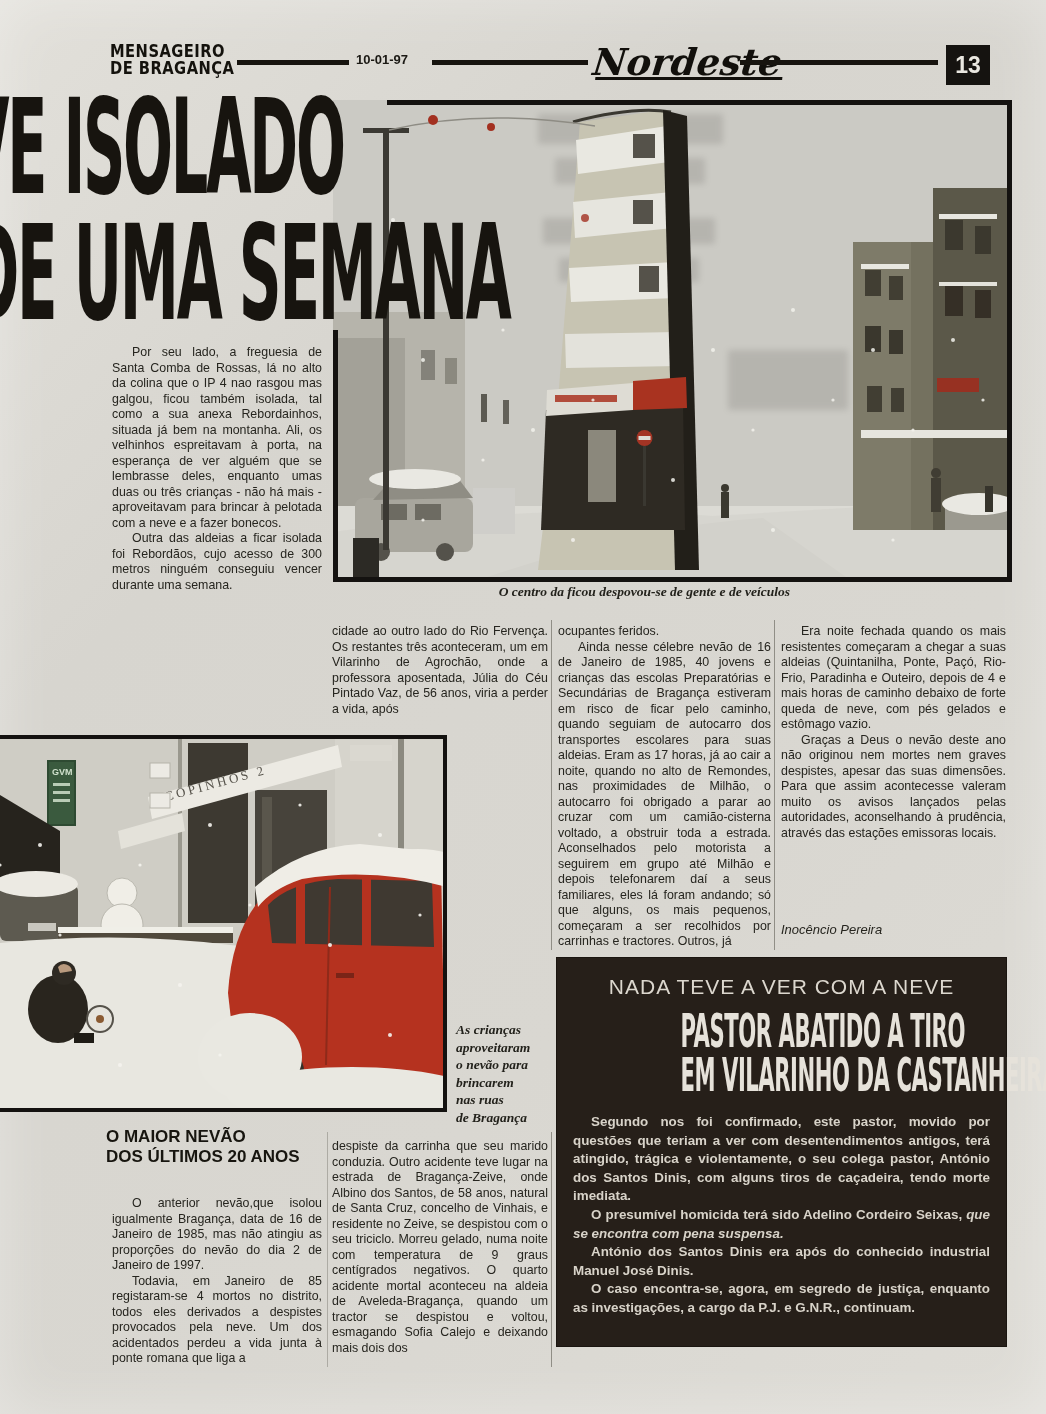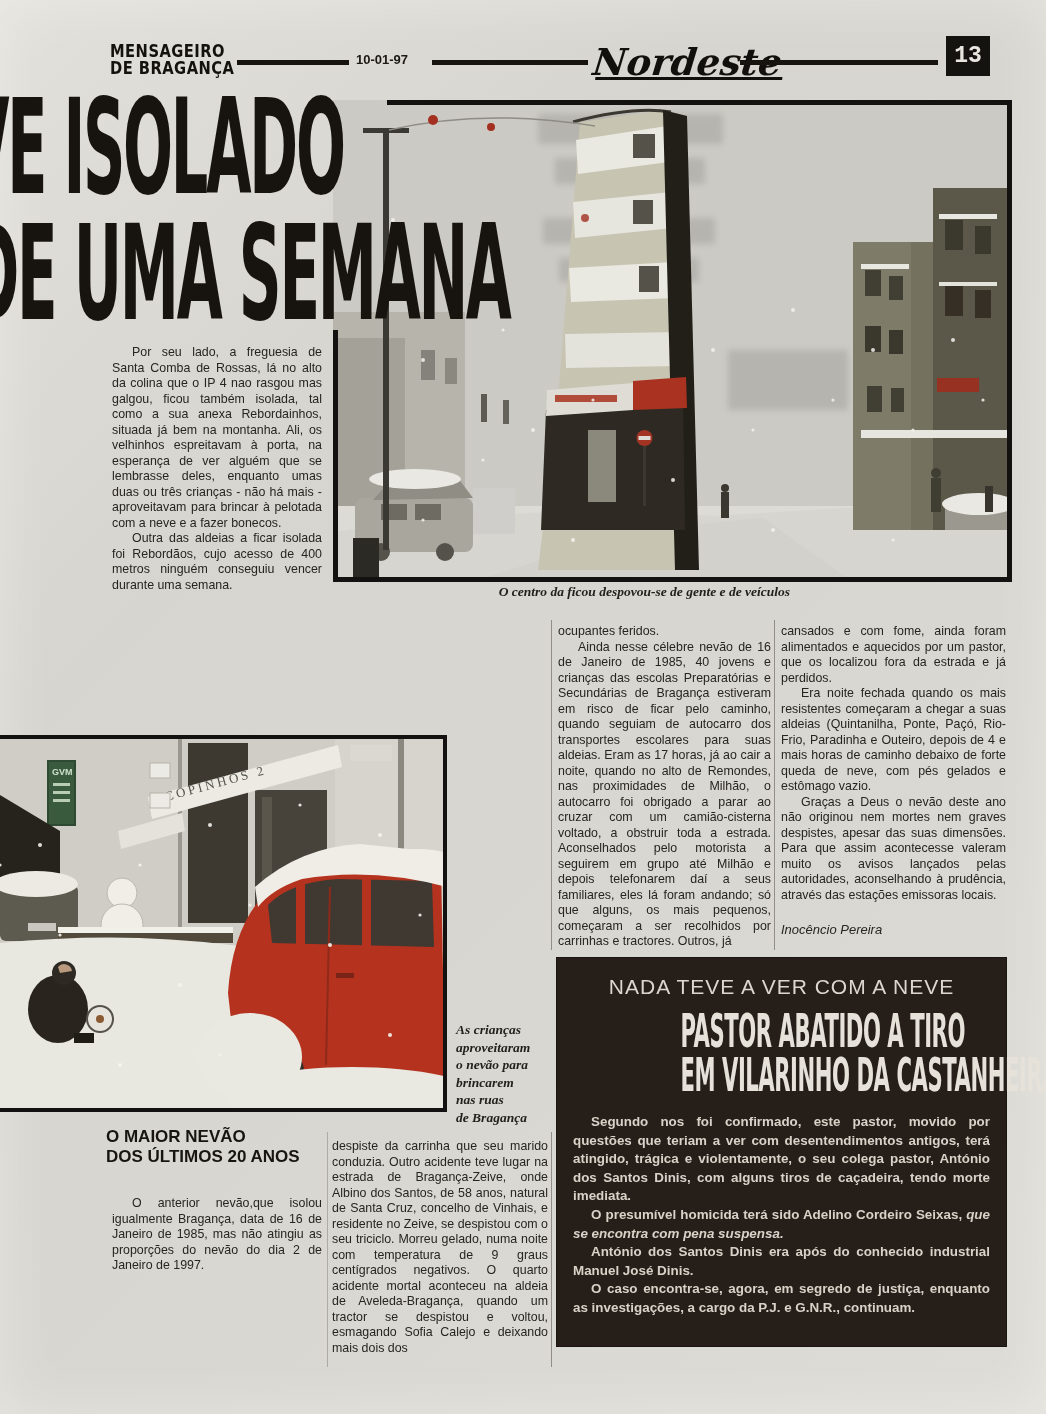--- a/index.html
+++ b/index.html
@@ -11,22 +11,22 @@
   }
   
   .masthead{position:absolute;left:110px;top:42px;font-family:"DejaVu Sans",sans-serif;
     font-weight:bold;font-size:16px;line-height:15px;color:#14120d;letter-spacing:.5px;
     transform:scale(.92,1.15);transform-origin:left top;white-space:pre-line;}
   .hrule{position:absolute;height:5px;background:#17140f;}
   .dateline{position:absolute;left:356px;top:52px;font-weight:bold;font-size:13px;color:#1b1914;}
   .nordeste{position:absolute;left:593px;top:40px;font-family:"DejaVu Serif",serif;
     font-weight:bold;font-style:italic;font-size:37px;color:#12100c;transform:skewX(-6deg);}
   .nordeste::after{content:"";position:absolute;left:4px;right:-2px;bottom:4px;height:3px;background:#12100c;}
-  .pagenum{position:absolute;left:946px;top:36px;width:44px;height:40px;background:#151310;
-    color:#e9e7e0;font-weight:bold;font-size:23px;display:flex;align-items:center;justify-content:center;font-family:Liberation Mono, monospace;}
+  .pagenum{position:absolute;left:946px;top:45px;width:44px;height:40px;background:#151310;
+    color:#e9e7e0;font-weight:bold;font-size:23px;display:flex;align-items:center;justify-content:center;}
   
   .hl{position:absolute;font-family:"DejaVu Sans",sans-serif;font-weight:bold;color:#17140f;
     white-space:nowrap;line-height:1;font-size:128px;letter-spacing:-5px;
     transform-origin:left top;z-index:6;}
   #hl1{left:-36px;top:82px;transform:scale(.46,1.03);}
   #hl2{left:-30px;top:208px;transform:scale(.465,1.03);}
   
   .photo{position:absolute;z-index:1;}
   .photo svg{display:block;width:100%;height:100%;}
   
@@ -205,28 +205,30 @@
     </svg>
   </div>
 
   <div class="hl" id="hl1">VE ISOLADO</div>
   <div class="hl" id="hl2">DE UMA SEMANA</div>
 
   <div class="cap" id="cap-top">O centro da ficou despovou-se de gente e de veículos</div>
 
   <div class="col" id="col1">
       <p class="ind"><span>Por seu lado, a freguesia de Santa Comba de Rossas, lá no alto da colina que o IP 4 nao rasgou mas galgou, ficou também isolada, tal como a sua anexa Rebordainhos, situada já bem na montanha. Ali, os velhinhos espreitavam à porta, na esperança de ver alguém que se lembrasse deles, enquanto umas duas ou três crianças - não há mais  - aproveitavam para brincar à pelotada com a neve e a fazer bonecos.</span></p>
-      <p class="ind"><span>Outra das aldeias a ficar isolada foi Rebordãos, cujo acesso de 400 metros ninguém conseguiu vencer durante uma semana.</span></p>
+      <p class="ind"><span>Outra das aldeias a ficar isolada foi Rebordãos, cujo acesso de 300 metros ninguém conseguiu vencer durante uma semana.</span></p>
+    </div>
+  <div class="col" id="col2">
+      <p><span>cidade ao outro lado do Rio Fervença. Os restantes três aconteceram, um em Vilarinho de Agrochão, onde a professora aposentada, Júlia do Céu Pintado Vaz, de 56 anos, viria a perder a vida, após</span></p>
     </div>
   <div class="col" id="col3">
       <p><span>ocupantes feridos.</span></p>
       <p class="ind"><span>Ainda nesse célebre nevão de 16 de Janeiro de 1985, 40 jovens e crianças das escolas Preparatórias e Secundárias de Bragança estiveram em risco de ficar pelo caminho, quando seguiam de autocarro dos transportes escolares  para suas aldeias. Eram as 17 horas, já  ao cair a noite, quando no alto de Remondes, nas proximidades de Milhão, o autocarro foi obrigado a parar ao cruzar com um camião-cisterna voltado, a obstruir toda a estrada. Aconselhados pelo motorista a seguirem em grupo até Milhão e depois telefonarem daí a seus familiares, eles lá foram andando; só que alguns, os mais pequenos, começaram a ser recolhidos por carrinhas e tractores. Outros, já</span></p>
     </div>
   <div class="col" id="col4">
-      <p><span>cansados e com fome, ainda foram alimentados e aquecidos por um pastor, que os localizou fora da estrada e já perdidos.</span></p>
       <p class="ind"><span>Era noite fechada quando os mais resistentes começaram a chegar a suas aldeias (Quintanilha, Ponte, Paçó, Rio-Frio, Paradinha e Outeiro, depois de 4 e mais horas de caminho debaixo de forte queda de neve, com pés gelados e estômago vazio.</span></p>
       <p class="ind"><span>Graças a Deus o nevão deste ano não originou nem mortes nem graves despistes, apesar das suas dimensões. Para que assim acontecesse valeram muito os avisos lançados pelas autoridades, aconselhando à prudência, através das estações emissoras locais.</span></p>
     </div>
   <div class="byline">Inocêncio Pereira</div>
 
   <div class="vrule" style="left:551px;top:620px;height:330px;"></div>
   <div class="vrule" style="left:774px;top:620px;height:330px;"></div>
   <div class="vrule" style="left:327px;top:1132px;height:235px;opacity:.6;"></div>
   <div class="vrule" style="left:551px;top:1132px;height:235px;"></div>
 
@@ -331,20 +333,21 @@
 aproveitaram
 o nevão para
 brincarem
 nas ruas
 de Bragança</div>
 
   <div class="subhead">O MAIOR NEVÃO
 DOS ÚLTIMOS 20 ANOS</div>
   <div class="col" id="sbcol1">
       <p class="ind"><span>O anterior nevão,que isolou igualmente Bragança, data de 16 de Janeiro de 1985, mas não atingiu as proporções do nevão do dia 2 de Janeiro de 1997.</span></p>
+      <p class="ind"><span>Todavia, em Janeiro de 85 registaram-se 4 mortos no distrito, todos eles derivados a despistes provocados pela neve. Um dos acidentados perdeu a vida junta à ponte romana que liga a</span></p>
     </div>
   <div class="col" id="sbcol2">
       <p><span>despiste da carrinha que seu marido conduzia. Outro acidente teve lugar na estrada de Bragança-Zeive, onde Albino dos Santos, de 58 anos, natural de Santa Cruz, concelho de Vinhais, e residente no Zeive, se despistou com o seu triciclo. Morreu gelado, numa noite com temperatura de 9 graus centígrados negativos. O quarto acidente mortal aconteceu na aldeia de Aveleda-Bragança, quando um tractor se despistou e voltou, esmagando Sofia Calejo e deixando mais dois dos</span></p>
     </div>
 
   <div class="box">
     <div class="box-kicker">NADA TEVE A VER COM A NEVE</div>
     <div class="box-hl-wrap">
       <div class="box-hl">PASTOR ABATIDO A TIRO</div>
       <div class="box-hl">EM VILARINHO DA CASTANHEIRA</div>

